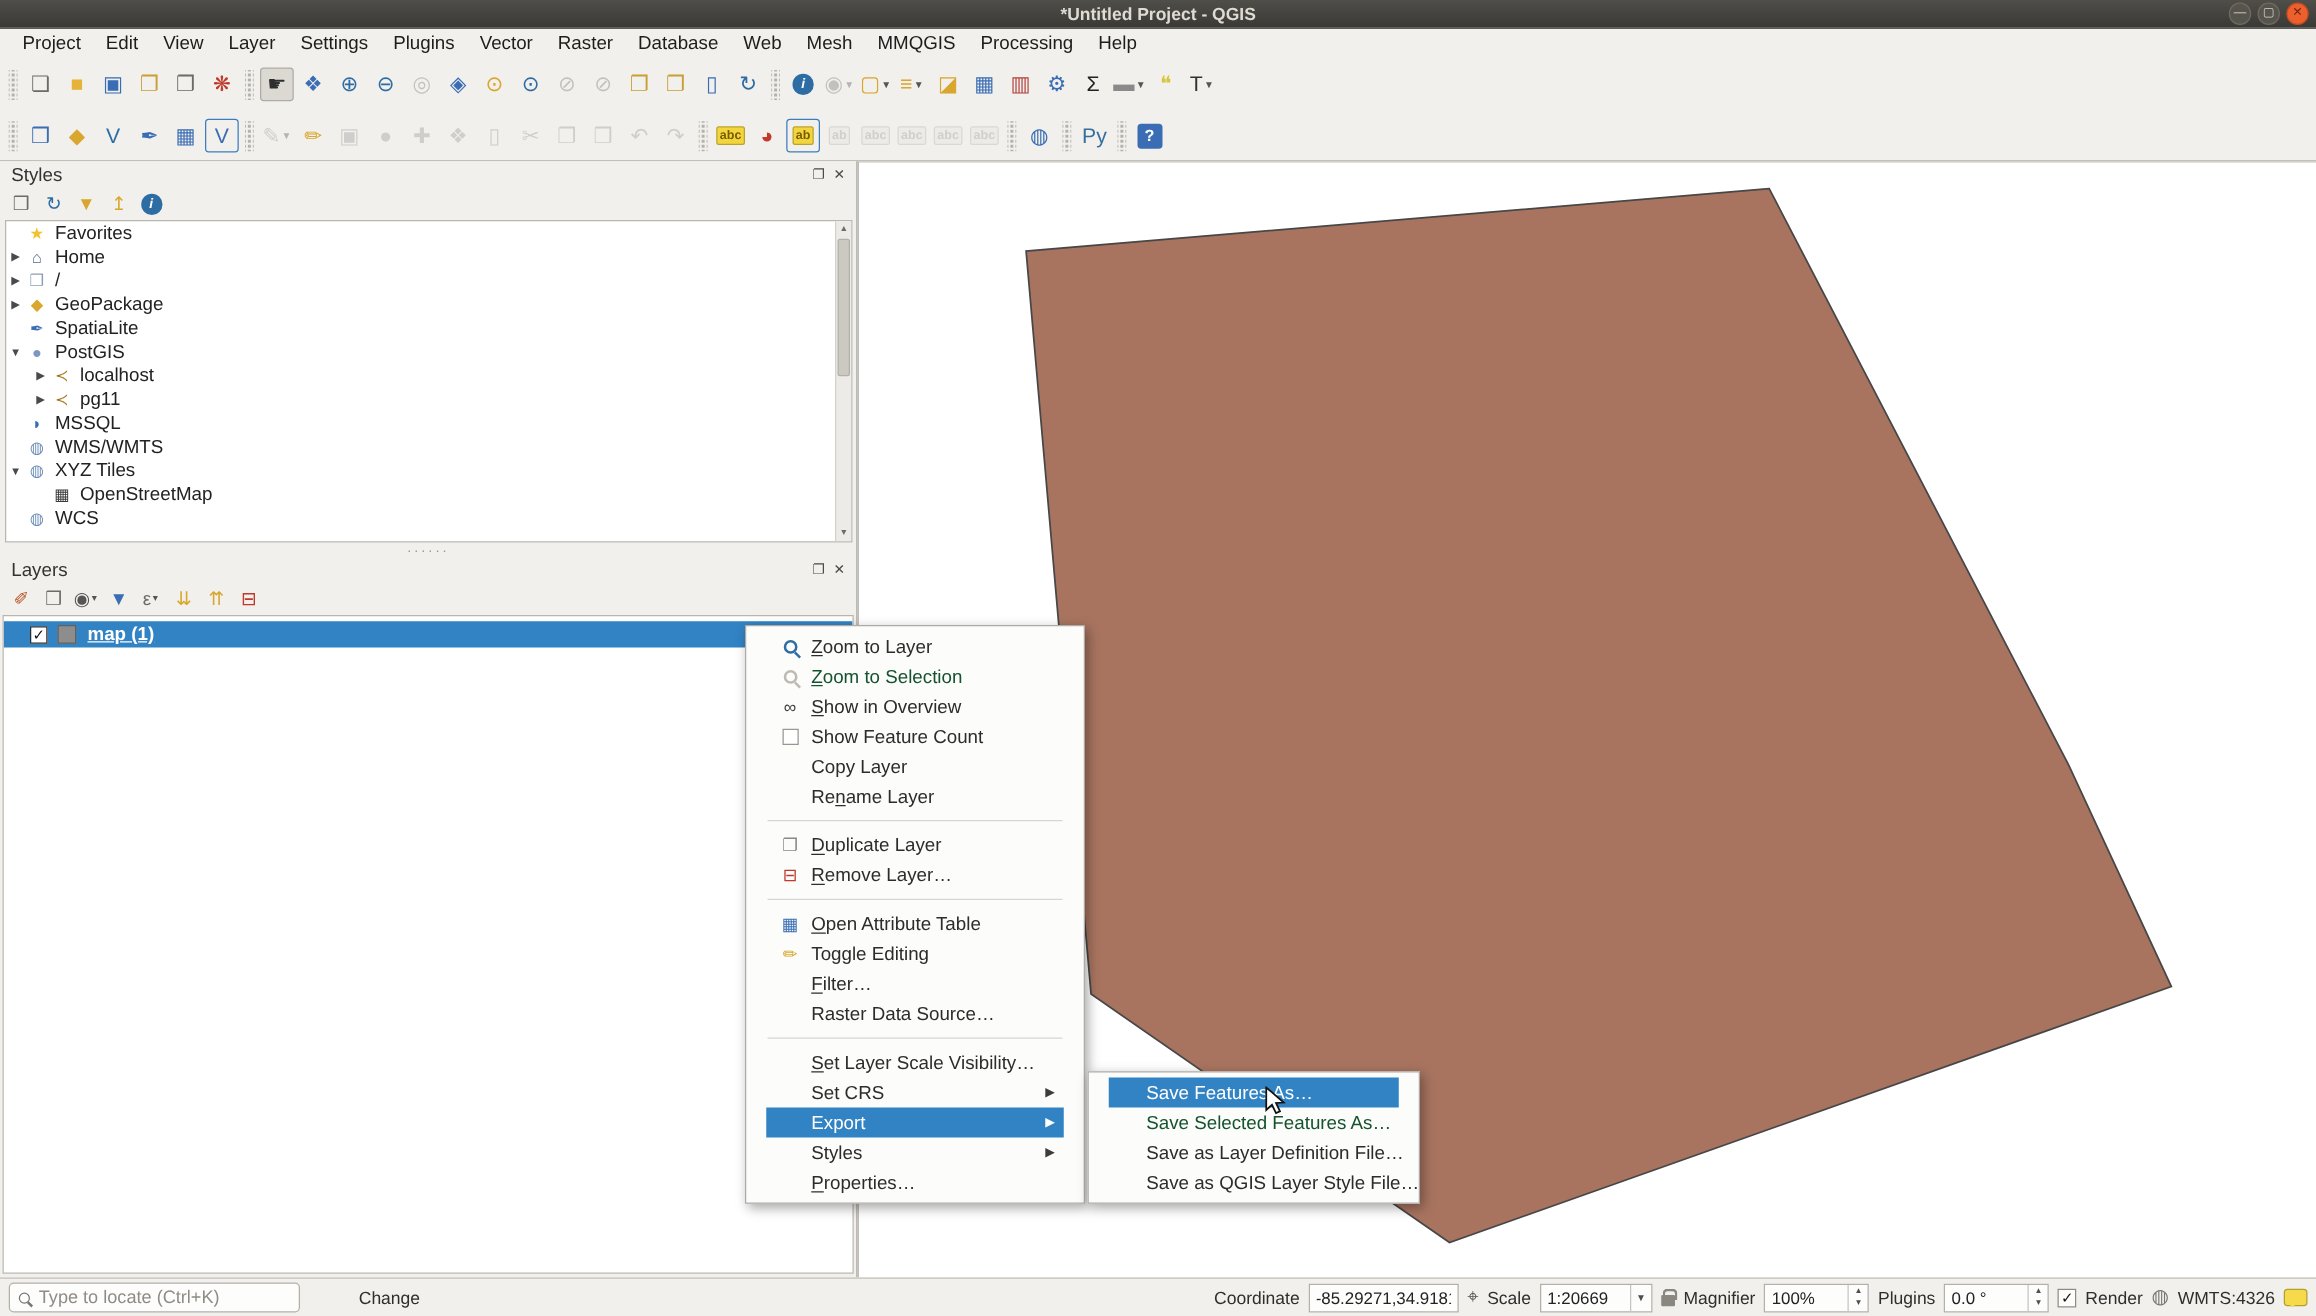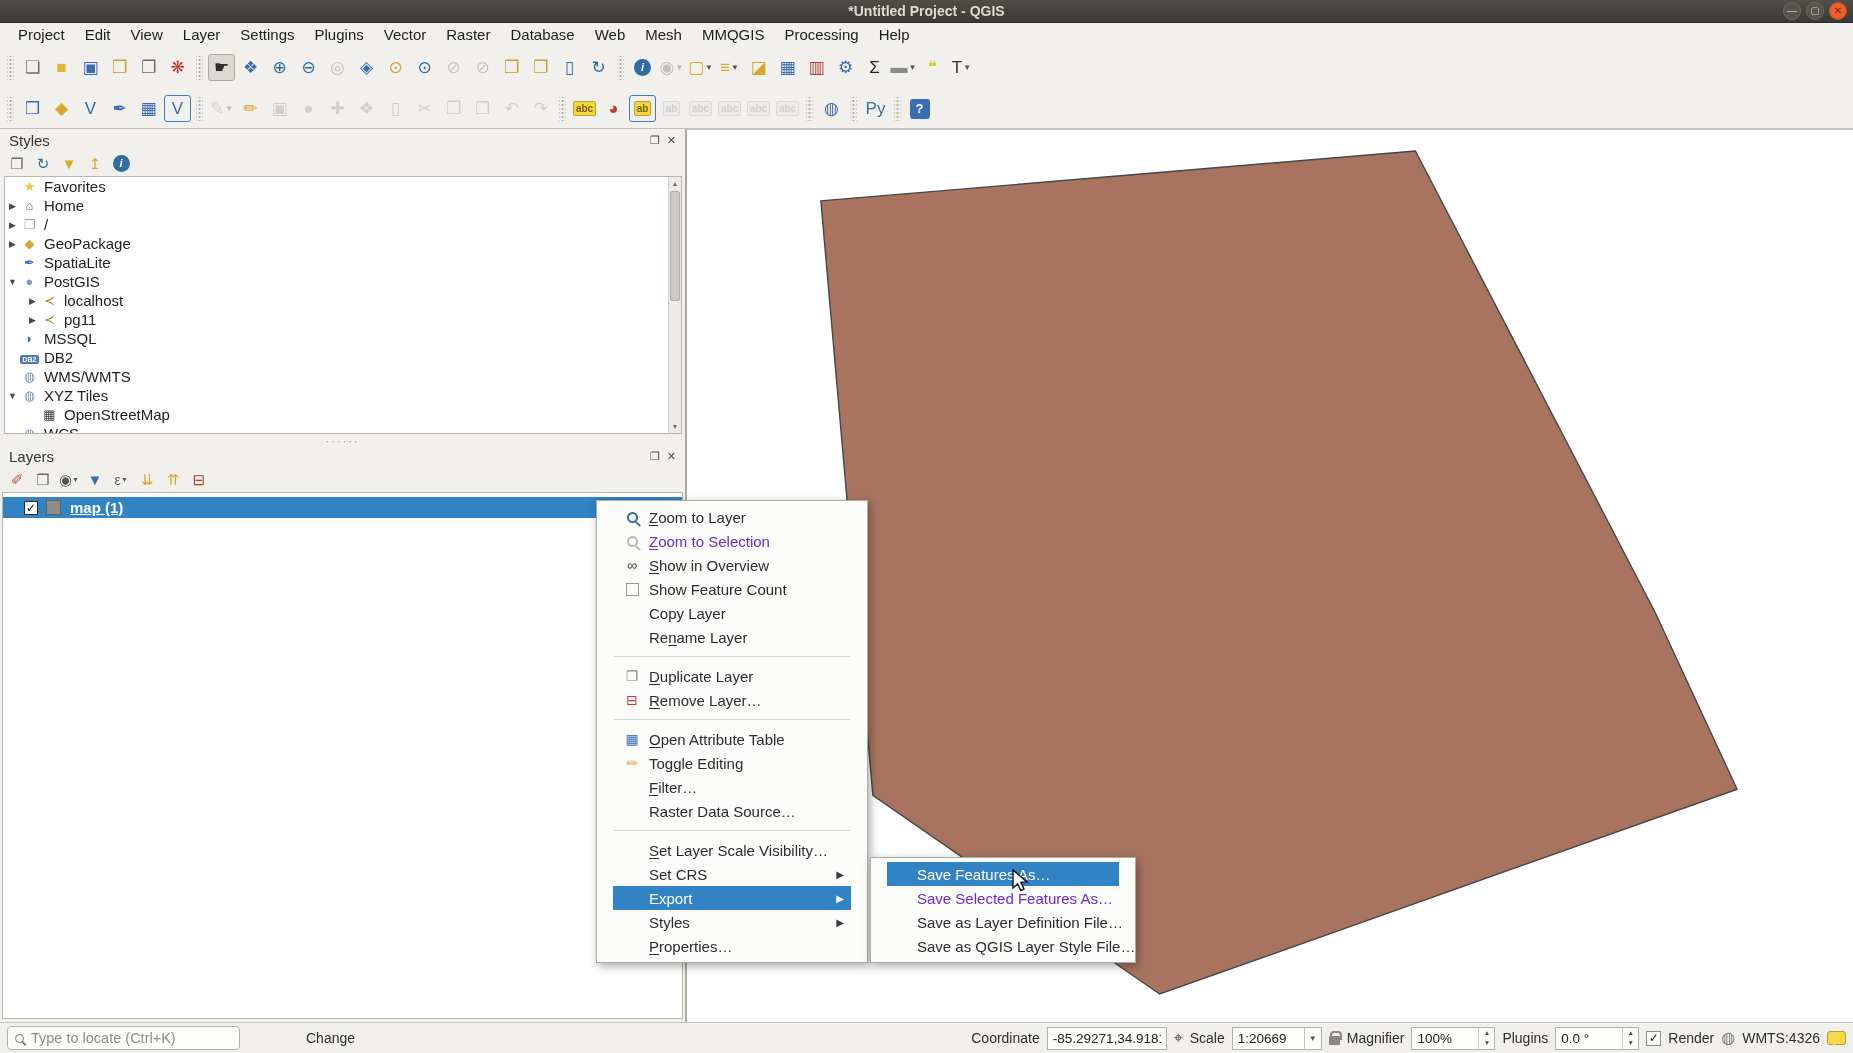--- a/index.html
+++ b/index.html
@@ -69,35 +69,35 @@
   .canvas{position:absolute;left:686px;top:129px;right:0;bottom:31px;background:#fff;border-left:1px solid #aaa7a1;border-top:1px solid #c6c3bd}
   .canvas svg{display:block;width:100%;height:100%}
 
   
   .menu{position:absolute;background:#fcfcfb;border:1px solid #aeaba5;box-shadow:2px 3px 9px rgba(0,0,0,.35);padding:4px 16px;z-index:10}
   #context-menu{left:596px;top:500px;width:272px}
   #export-menu{left:870px;top:857px;width:266px;z-index:11}
   .mrow{height:24px;display:flex;align-items:center;padding:0 7px 0 8px;font-size:15px;color:#2c2c2c;white-space:nowrap}
   .mico{width:22px;margin-right:6px;text-align:center;font-size:14px;flex:none;display:flex;align-items:center;justify-content:center}
   .mrow.hl{background:#3183c4;color:#fff}
-  .mrow.disabled{color:#6d28d9}
+  .mrow.disabled{color:#14532d}
   .marrow{margin-left:auto;font-size:10px;color:#3c3c3c}
   .mrow.hl .marrow{color:#fff}
   .msep{height:15px;position:relative}
   .msep::after{content:"";position:absolute;left:1px;right:1px;top:7px;border-top:1px solid #d9d6d0}
   #export-menu .mrow{padding-left:30px}
   .mrow u{text-underline-offset:2px}
   .magico{width:11px;height:11px;border:2px solid #2e6da4;border-radius:50%;position:relative}
   .magico::after{content:"";position:absolute;width:2px;height:6px;background:#2e6da4;left:8px;top:7px;transform:rotate(-45deg)}
   .magico.gray{border-color:#bdbab4}
   .magico.gray::after{background:#bdbab4}
   .mcheck{width:13px;height:13px;border:1px solid #9a978f;background:#fff}
 
   
-  .statusbar{position:absolute;left:0;right:0;bottom:0;height:31px;background:#f2f0ec;border-top:1px solid #c3c0ba;display:flex;align-items:center;padding:0 7px;font-size:14px;color:#2e2e2e;gap:24px}
+  .statusbar{position:absolute;left:0;right:0;bottom:0;height:31px;background:#f2f0ec;border-top:1px solid #c3c0ba;display:flex;align-items:center;padding:0 7px;font-size:14px;color:#2e2e2e;gap:5px}
   .locator{display:flex;align-items:center;width:233px;height:24px;border:1px solid #b3b0aa;border-radius:4px;background:#fdfdfc;padding:0 7px;gap:7px;flex:none}
   .locator input{border:none;outline:none;flex:1;font-size:14.5px;color:#333;background:transparent;font-family:inherit;min-width:0}
   .locator input::placeholder{color:#8f8c86}
   .mag{width:9px;height:9px;border:1.8px solid #777;border-radius:50%;position:relative;flex:none}
   .mag::after{content:"";position:absolute;width:1.8px;height:5px;background:#777;left:7px;top:6px;transform:rotate(-45deg)}
   .ready{margin-left:42px}
   .sb-right{margin-left:auto;display:flex;align-items:center;gap:7px}
   .sb-input{height:23px;border:1px solid #b3b0aa;background:#fdfdfc;font-size:13.5px;padding:0 5px;display:flex;align-items:center;color:#222}
   .sb-input input{border:none;outline:none;width:100%;font-size:13.5px;color:#222;background:transparent;font-family:inherit}
   #coord-box{width:120px}
@@ -427,25 +427,20 @@
               <span class="tico" style="color: rgb(168, 120, 32);">≺</span>
               <span>pg11</span>
             </div>
             <div class="trow">
               <span class="texp"></span>
               <span class="tico" style="color: rgb(58, 109, 180);">◗</span>
               <span>MSSQL</span>
             </div>
             <div class="trow">
               <span class="texp"></span>
-              <span class="tico"><span class="db2chip">DB2</span></span>
-              <span>DB2</span>
-            </div>
-            <div class="trow">
-              <span class="texp"></span>
               <span class="tico" style="color: rgb(109, 143, 181);">◍</span>
               <span>WMS/WMTS</span>
             </div>
             <div class="trow">
               <span class="texp">▼</span>
               <span class="tico" style="color: rgb(109, 143, 181);">◍</span>
               <span>XYZ Tiles</span>
             </div>
             <div class="trow">
               <span class="tind"></span>

